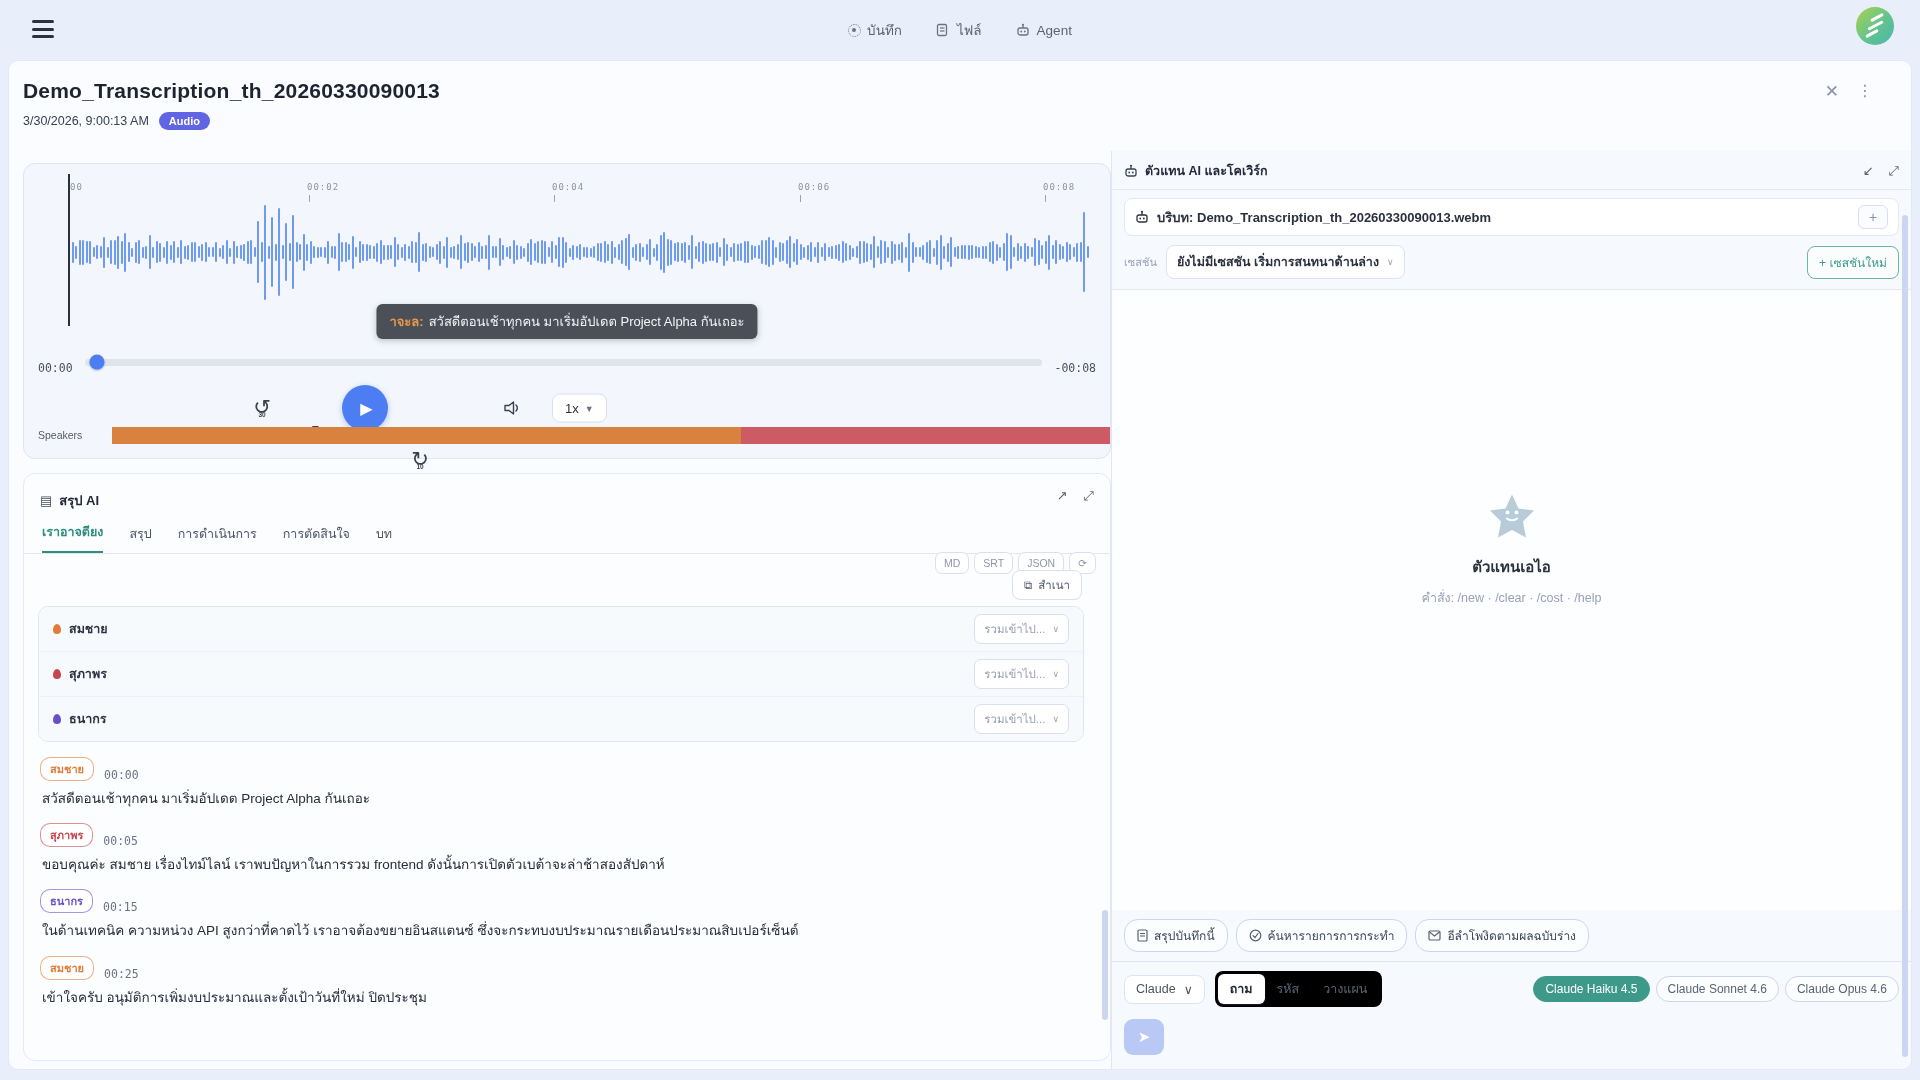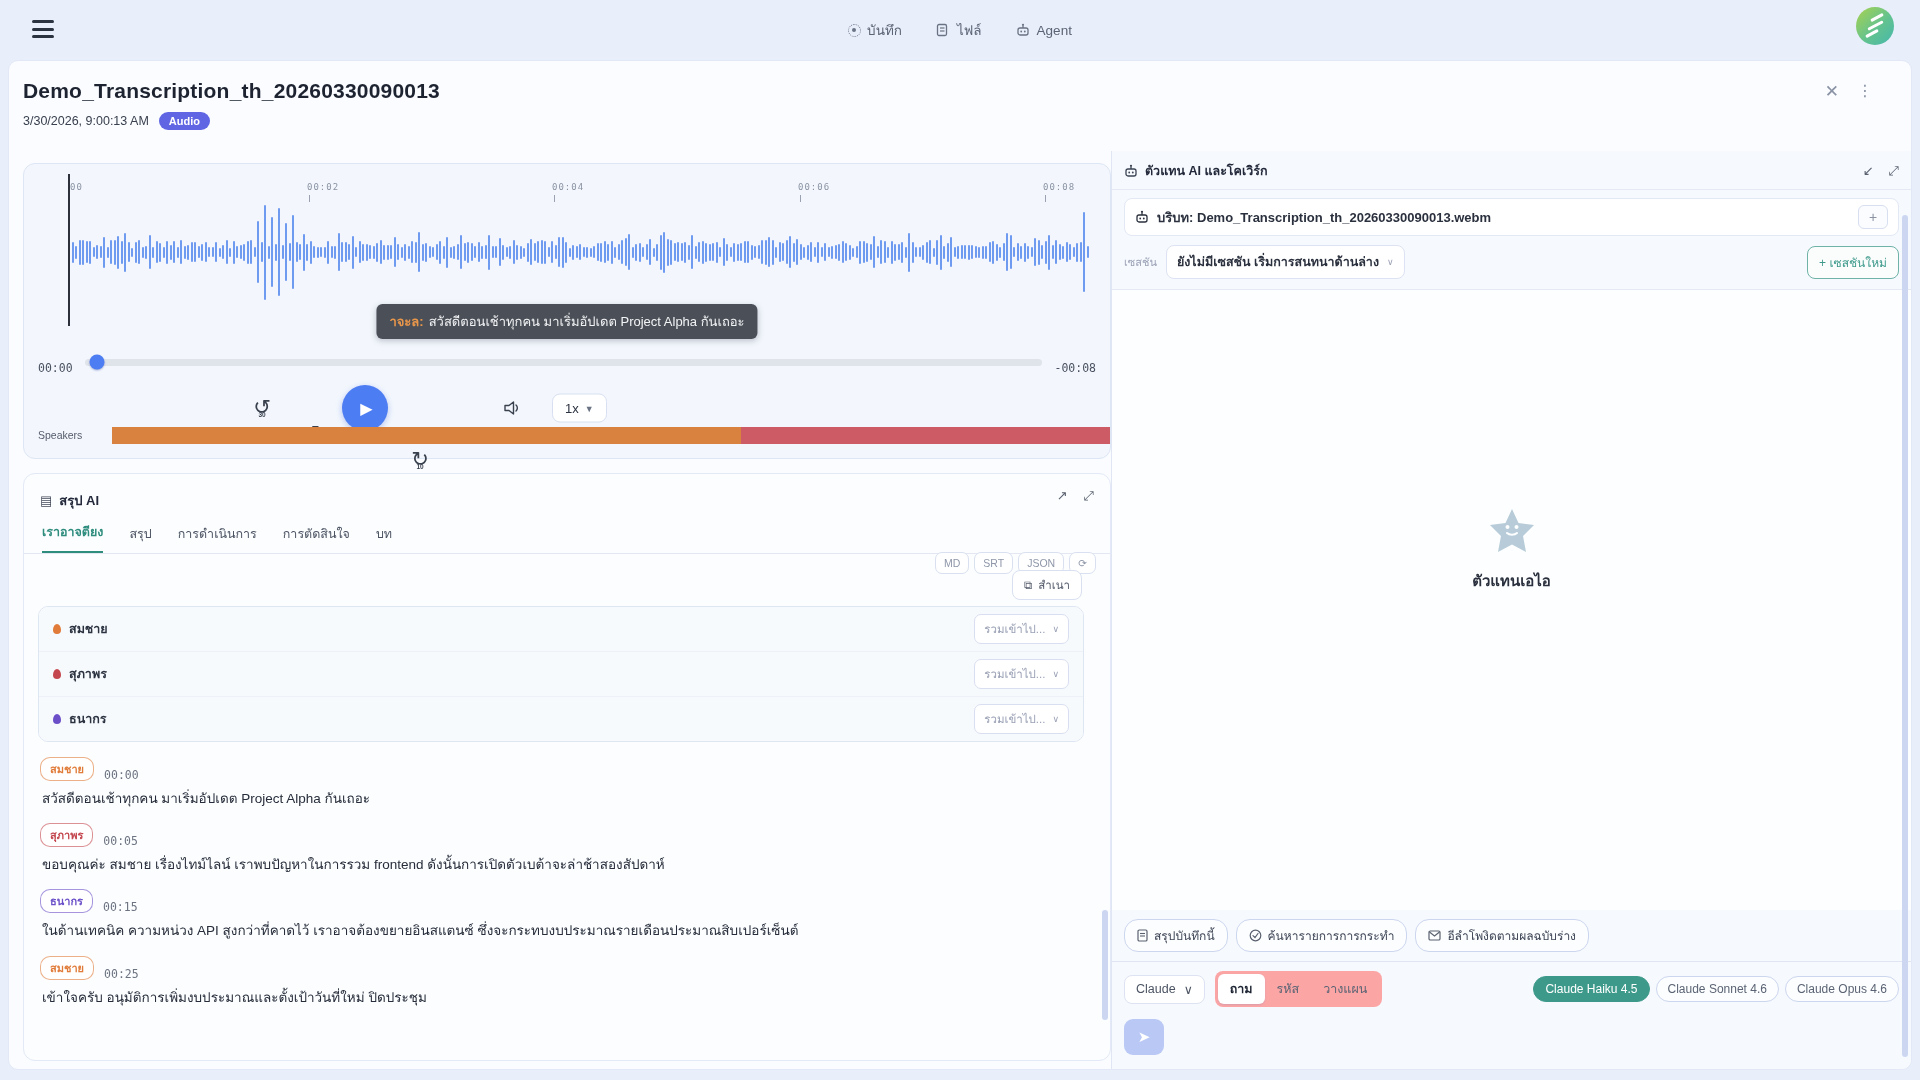--- a/index.html
+++ b/index.html
@@ -129,21 +129,21 @@
   .star-icon { display:inline-block; }
   .empty-title { margin-top:10px; font-size:15px; font-weight:bold; color:#2a303d; }
   .empty-cmds { margin-top:9px; font-size:12.5px; color:#9aa1b5; }
   .quick-row { display:flex; gap:8px; padding:9px 12px; }
   .qpill { display:flex; align-items:center; gap:6px; background:#fcfdff; border:1px solid #ccd6ee; border-radius:14px;
     padding:6px 12px; font-size:12px; color:#3c4references454; color:#3c4454; cursor:pointer; }
   .qpill .ic { color:#59616f; display:inline-flex; }
   .model-row { display:flex; align-items:center; gap:10px; padding:9px 12px 8px 12px; border-top:1px solid #dfe5f2; }
   .provider-dd { background:#fff; border:1px solid #dde3f2; border-radius:8px; padding:6px 11px; font-size:12.5px; color:#4c5463;
     display:flex; gap:8px; align-items:center; cursor:pointer; }
-  .mode-seg { background:#fca5a5; border-radius:8px; padding:3px; display:flex; }
+  .mode-seg { background:#000000; border-radius:8px; padding:3px; display:flex; }
   .mode { padding:5px 12px; font-size:12.5px; color:#5b6474; border-radius:6px; cursor:pointer; }
   .mode.active { background:#fff; color:#1f2633; font-weight:bold; box-shadow:0 1px 2px rgba(120,140,190,.25); }
   .models { margin-left:auto; display:flex; gap:6px; }
   .model { border:1px solid #ccd6ee; border-radius:13px; padding:5px 11px; font-size:12px; color:#5b6474; background:#fcfdff; cursor:pointer; }
   .model.active { background:#3d9a8b; border-color:#3d9a8b; color:#fff; }
   .input-row { display:flex; align-items:center; gap:9px; padding:4px 12px 14px 12px; }
   .ask-input { flex:1; height:42px; border:1px solid #c9d4f2; border-radius:10px; background:#fff; padding:0 14px;
     font-size:13px; color:#2b3240; font-family:"Liberation Sans","DejaVu Sans",sans-serif; outline:none; }
   .ask-input::placeholder { color:#9aa3b8; }
   .send-btn { width:40px; height:36px; border-radius:9px; background:#b9c8f5; display:flex; align-items:center; justify-content:center;
@@ -698,20 +698,21 @@
       <div class="empty-state">
         <span class="star-icon">
           <svg width="50" height="48" viewBox="0 0 50 48">
               <path d="M25 2 L31.5 16 L47 18 L36 29 L39 45 L25 37.5 L11 45 L14 29 L3 18 L18.5 16 Z" fill="#b7ccd8"></path>
               <circle cx="20.5" cy="20" r="2" fill="#fdfeff"></circle>
               <circle cx="29.5" cy="20" r="2" fill="#fdfeff"></circle>
               <path d="M20 26 a6 4 0 0 0 10 0" fill="none" stroke="#fdfeff" stroke-width="2" stroke-linecap="round"></path>
             </svg>
         </span>
         <div class="empty-title">ตัวแทนเอไอ</div>
+        <div class="empty-cmds">คำสั่ง: /new · /clear · /cost · /help</div>
       </div>
     </div>
 
     <div class="quick-row">
       <span class="qpill">
         <span class="ic">
             <svg width="11" height="13" viewBox="0 0 11 13">
               <rect x="1" y="1" width="9" height="11" rx="1.3" fill="none" stroke="#59616f" stroke-width="1.2"></rect>
               <line x1="3" y1="4.5" x2="8" y2="4.5" stroke="#59616f" stroke-width="1.1"></line>
               <line x1="3" y1="7" x2="8" y2="7" stroke="#59616f" stroke-width="1.1"></line>

